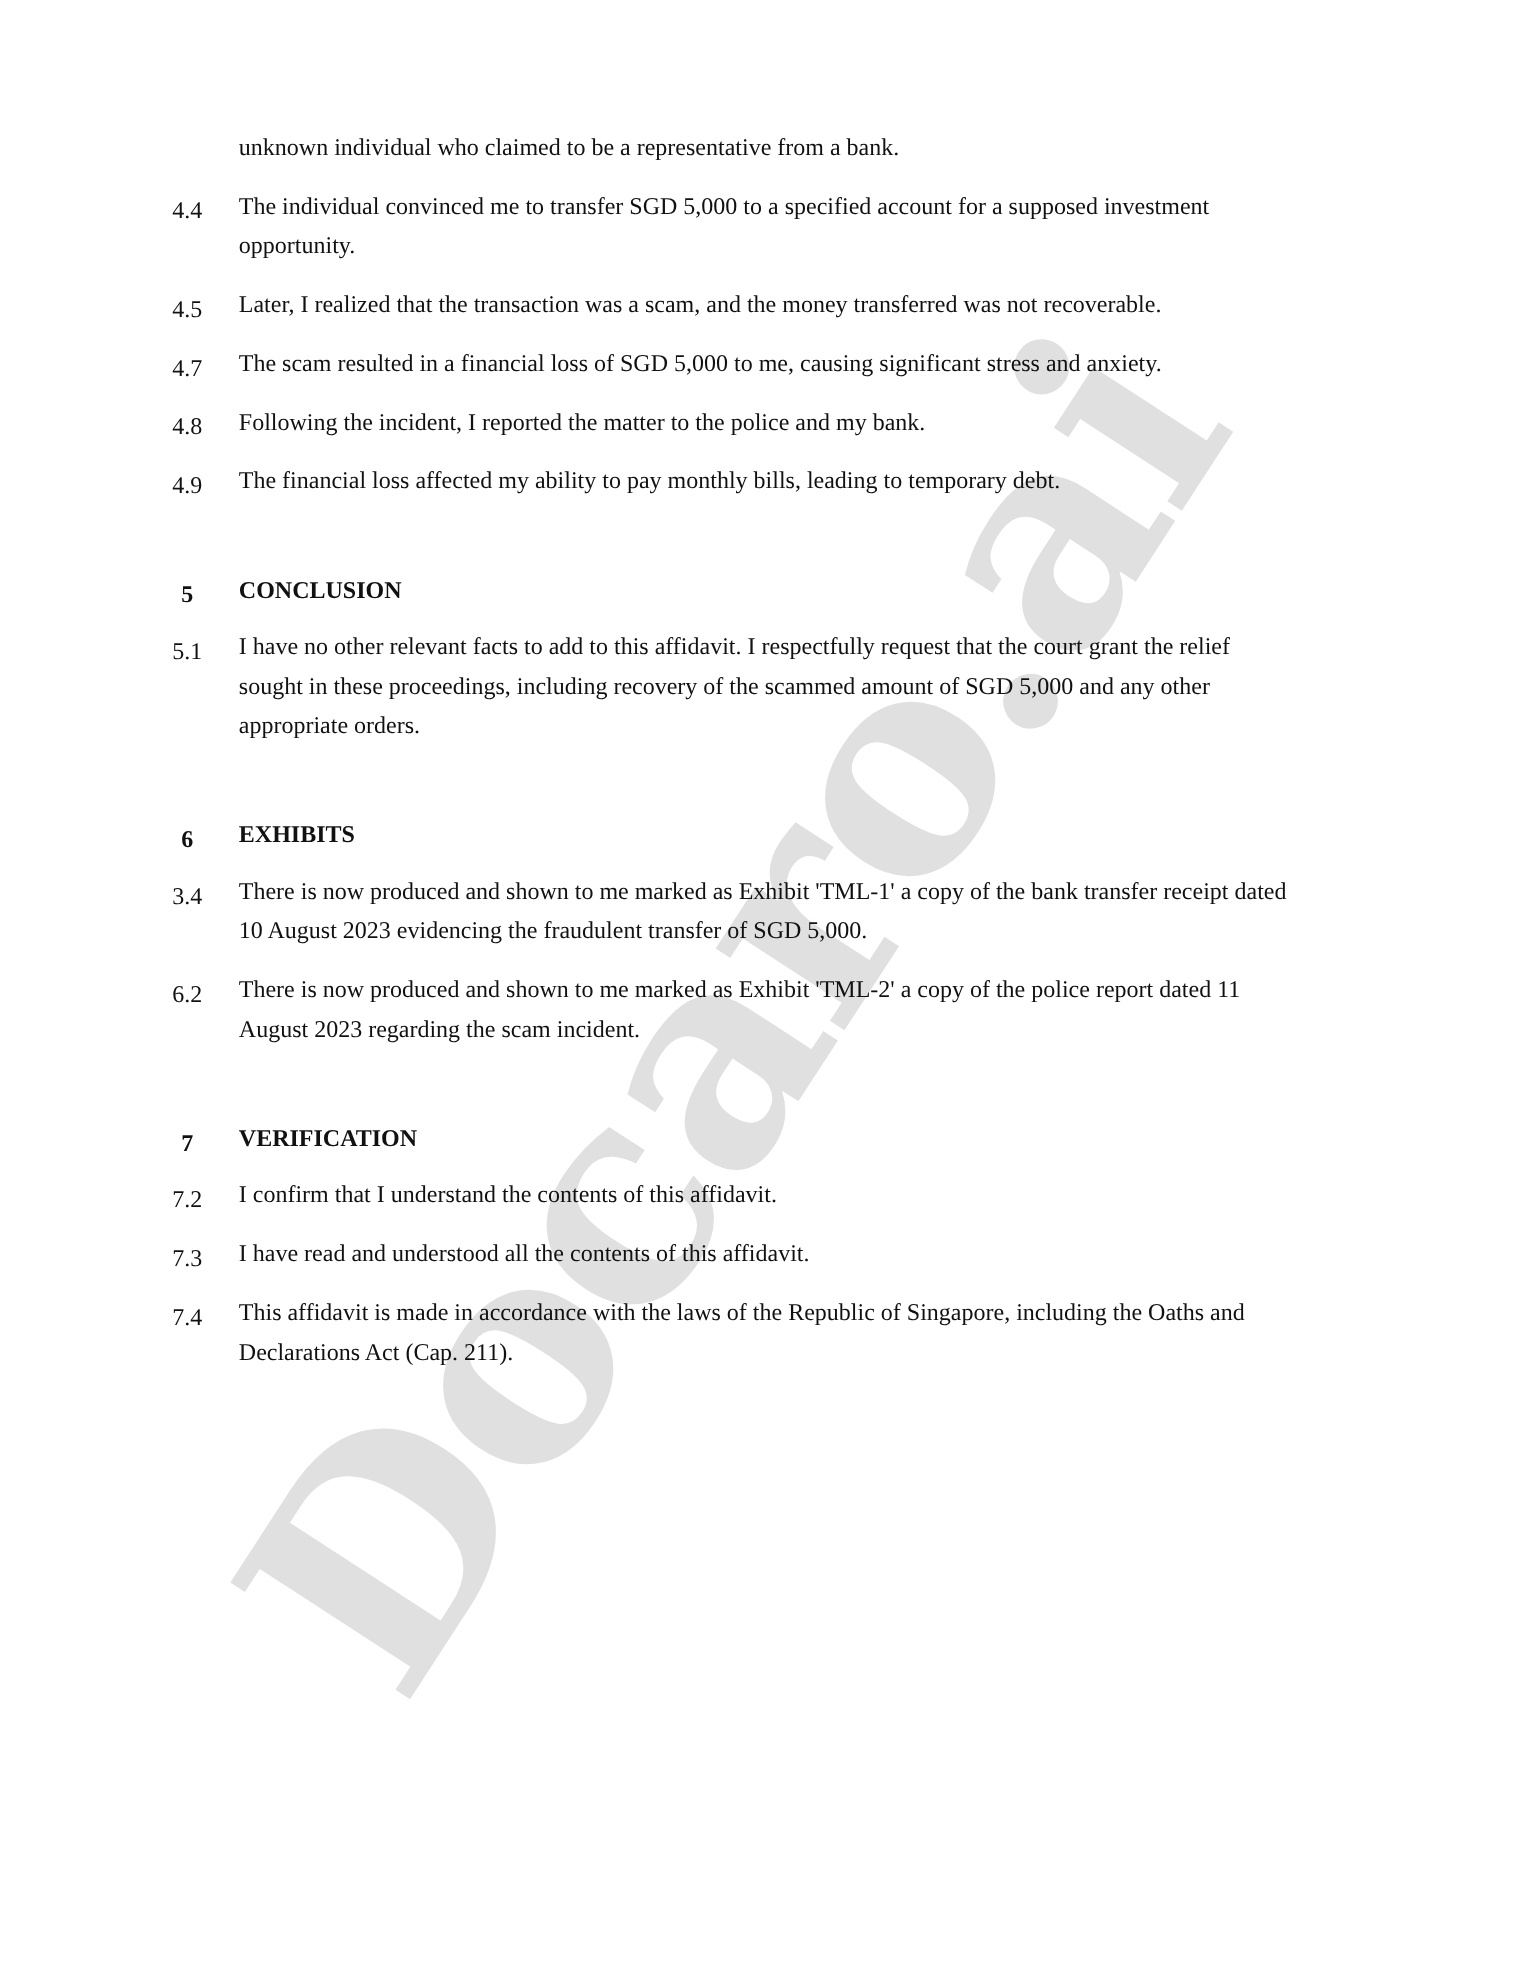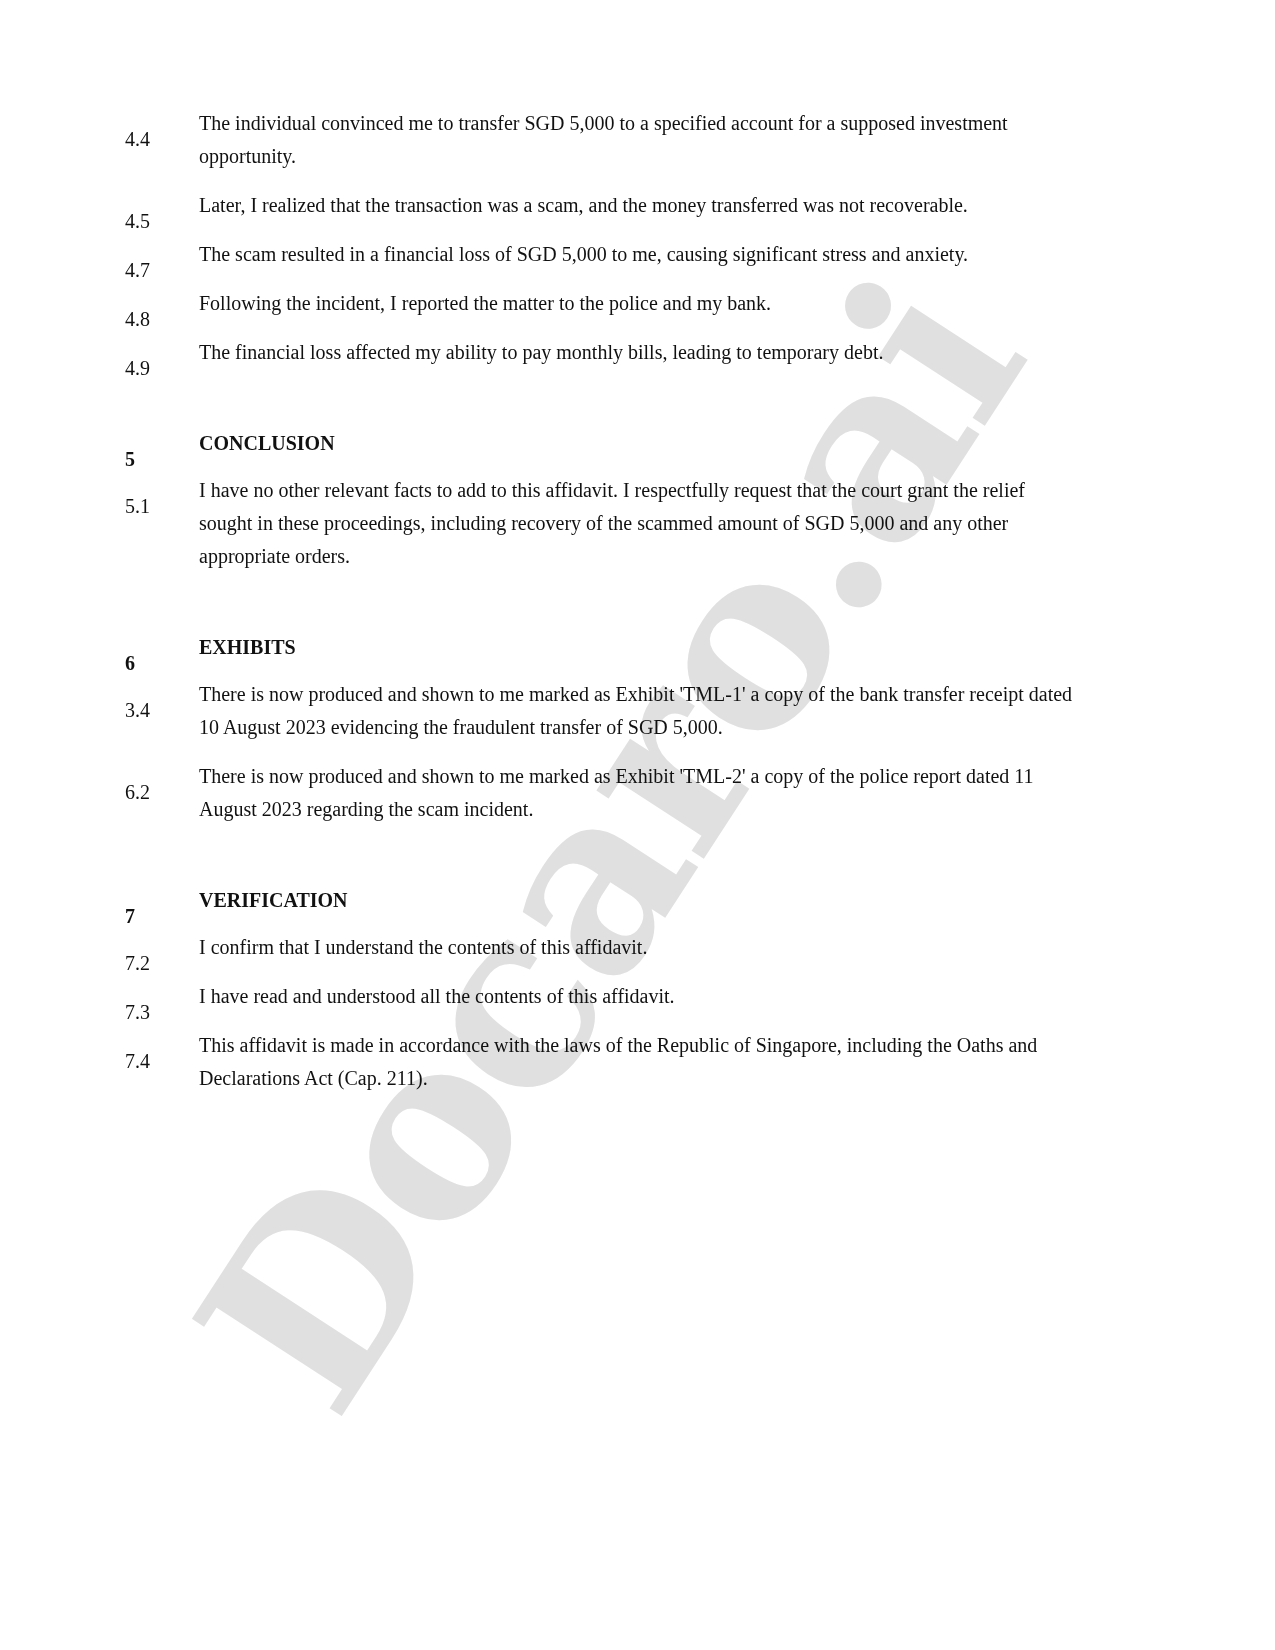--- a/index.html
+++ b/index.html
@@ -35,23 +35,23 @@
   .block {
     position: relative;
     padding-left: 74px;
     font-size: 20px;
     line-height: 33px;
     margin: 0 0 16px 0;
   }
   .block .num {
     position: absolute;
     left: 0;
-    top: 16px;
+    top: 4px;
     width: 62px;
-    text-align: left;
+    text-align: center;
   }
   .block .body {
     display: block;
     max-width: 880px;
   }
   .block.h {
     font-weight: bold;
     margin-top: 58px;
     margin-bottom: 14px;
   }
@@ -59,20 +59,24 @@
 </style>
 </head>
 <body>
 
 <div class="page">
 
   <div class="watermark" style="color: rgb(224, 224, 224);">Docaro.ai</div>
 
   <div class="content">
 
+    <div class="block p">
+      <div class="num"></div>
+      <div class="body"><span>unknown individual who claimed to be a representative from a bank.</span></div>
+    </div>
 
     <div class="block p">
       <div class="num">4.4</div>
       <div class="body"><span>The individual convinced me to transfer SGD 5,000 to a specified account for a supposed investment opportunity.</span></div>
     </div>
 
     <div class="block p">
       <div class="num">4.5</div>
       <div class="body"><span>Later, I realized that the transaction was a scam, and the money transferred was not recoverable.</span></div>
     </div>

